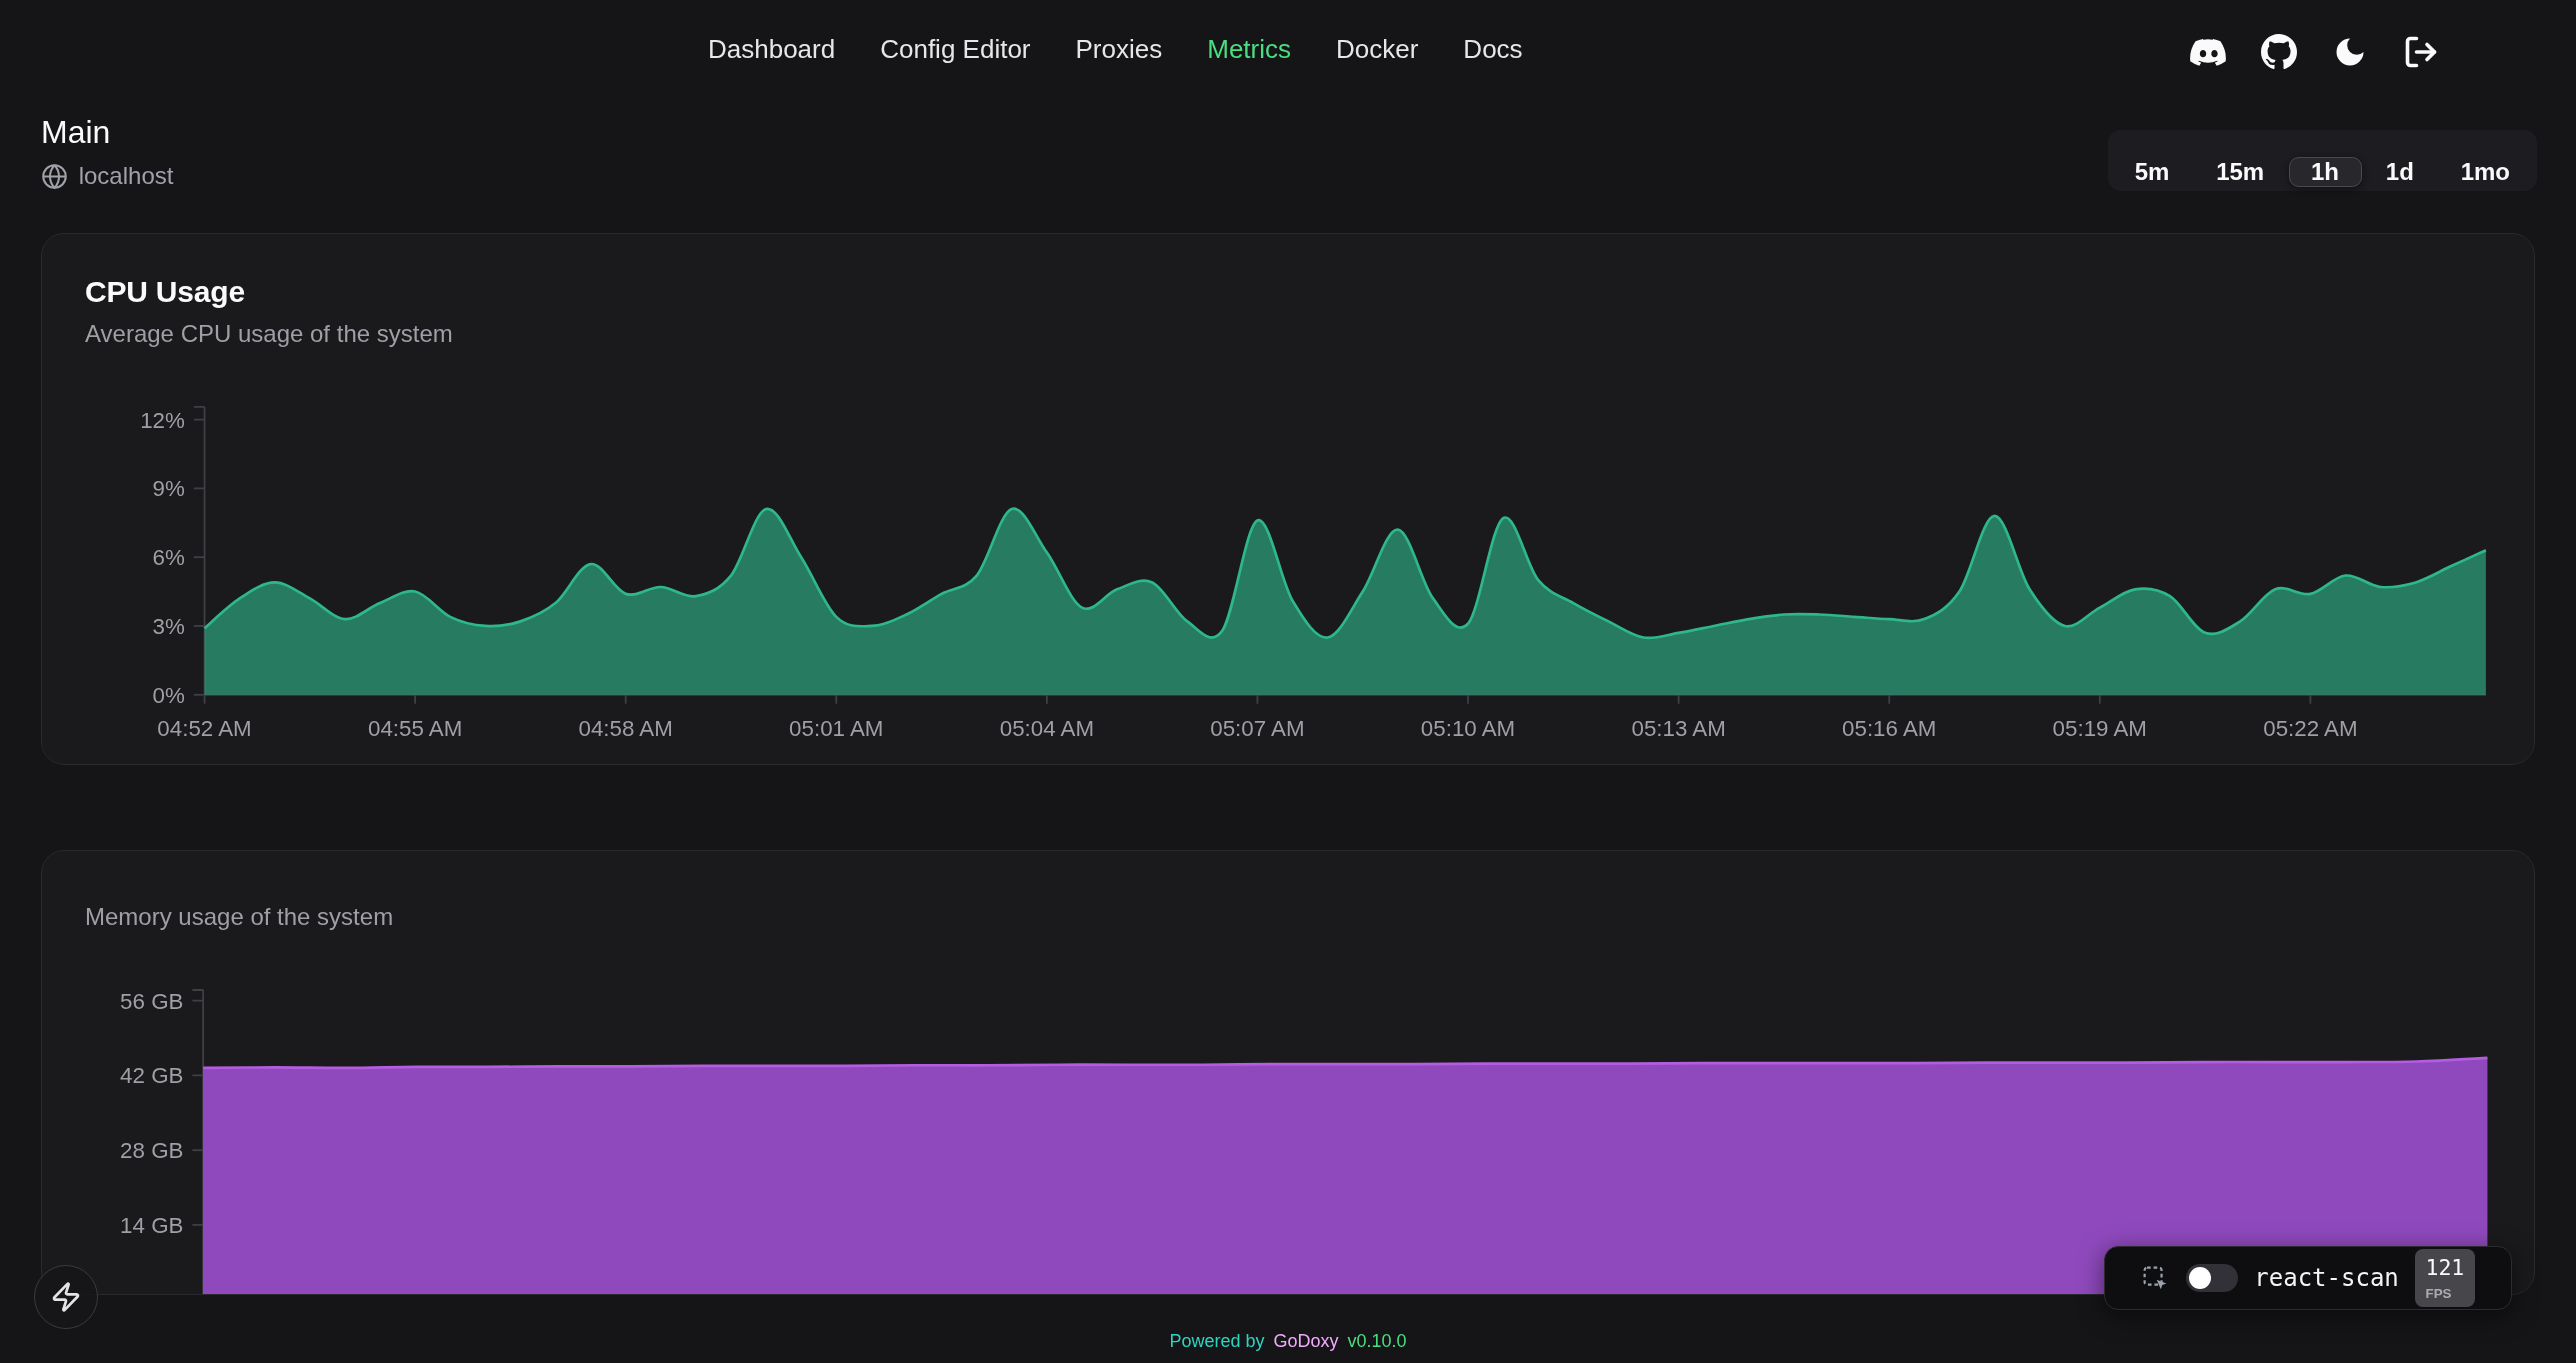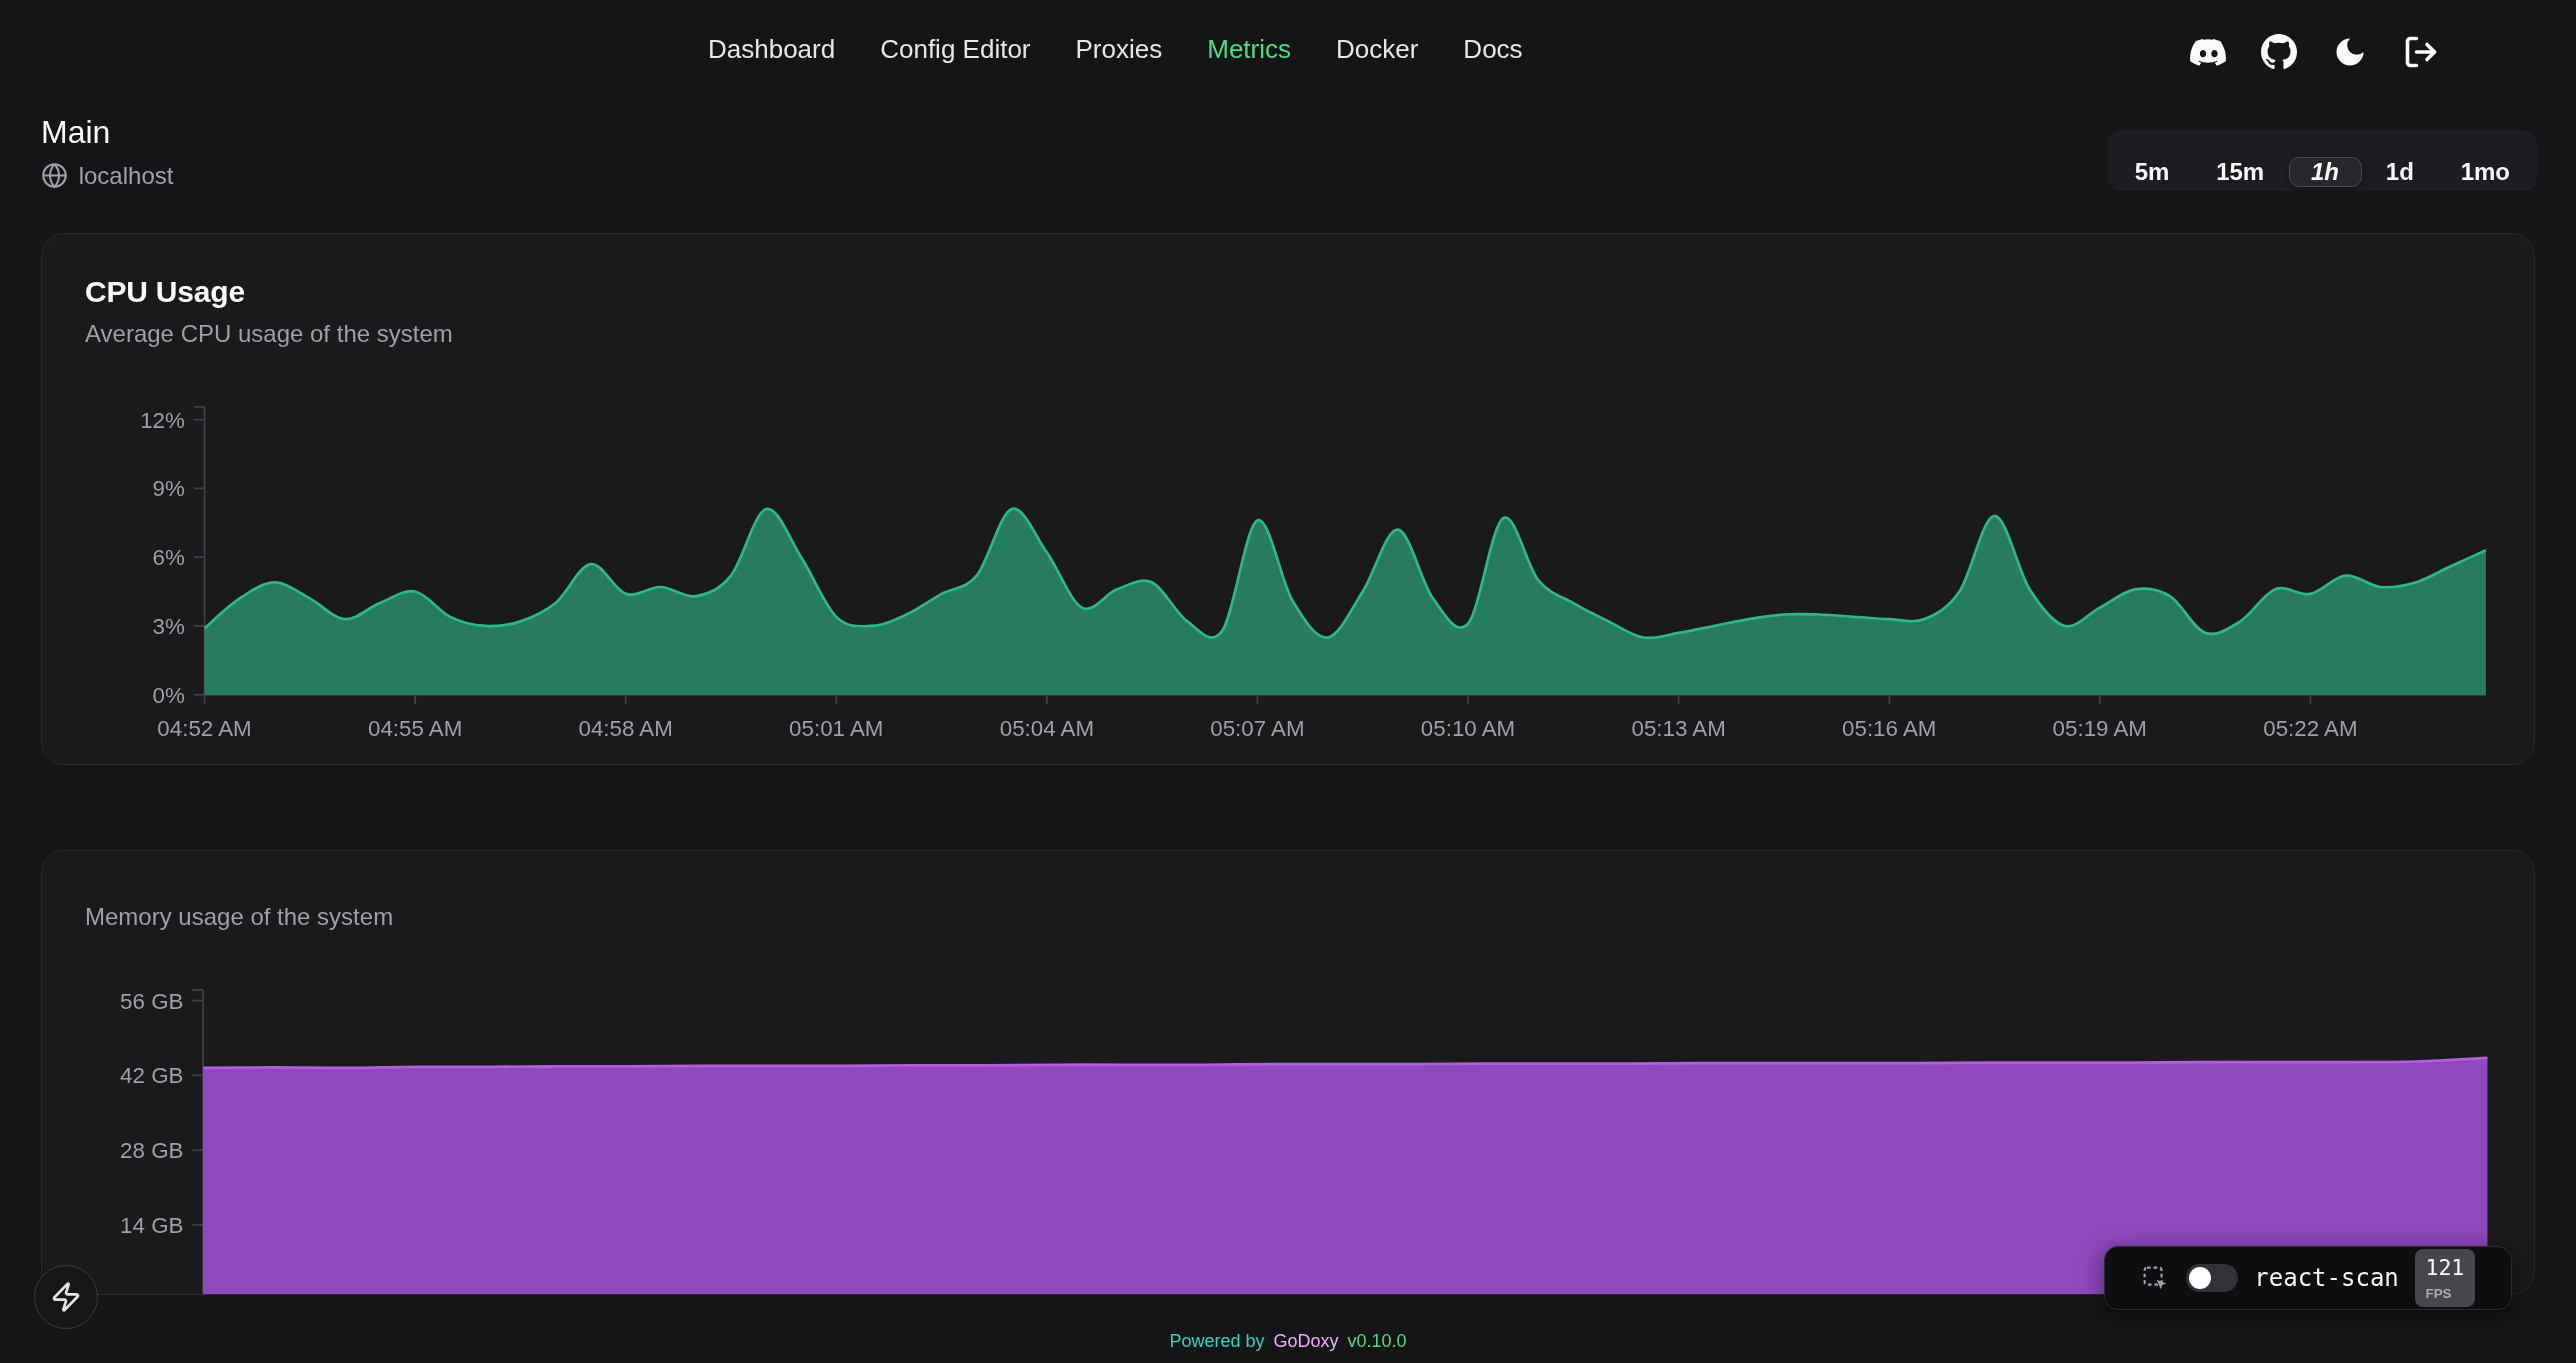--- a/index.html
+++ b/index.html
@@ -25,39 +25,38 @@
   .header-icons {
     position:absolute; top:32px; right:136px;
     display:flex; gap:32px; align-items:center;
   }
   .header-icons .hicon { width:39px; height:39px; display:flex; align-items:center; justify-content:center; cursor:pointer; background:none; border:none; }
   .header-icons svg { width:36px; height:36px; }
 
   
   .page-head { position:absolute; top:114px; left:41px; }
   .page-head h1 { font-size:32px; font-weight:500; color:#fafafa; }
-  .host-row { margin-top:10.7px; display:flex; align-items:flex-start; gap:10.7px; color:#a1a1aa; font-size:24px; }
+  .host-row { margin-top:10.7px; display:flex; align-items:flex-end; gap:10.7px; color:#a1a1aa; font-size:24px; }
   .host-row svg { width:27px; height:27px; }
 
   
   .time-range {
     position:absolute; top:130px; right:39px; height:61px;
     background:#1d1d21; border-radius:12.5px; padding:4.5px;
     display:flex; align-items:flex-end; gap:1.8px;
   }
   .seg {
     border:1.8px solid transparent; background:transparent; color:#fafafa;
     font-family:"Liberation Sans", sans-serif;
     font-size:24px; font-weight:600; padding:0 21.5px; border-radius:9.8px; cursor:pointer;
     display:flex; align-items:center;
   }
   .seg.active {
     background:#28282c; border-color:#4a4a50;
     box-shadow:0 1.8px 7.2px rgba(0,0,0,.45);
-    font-style:italic;
   }
 
   
   .card {
     position:absolute; left:41px; width:2494px;
     background:#1a1a1d; border:1.8px solid #29292e; border-radius:23px;
     padding:41px 43px; overflow:hidden;
   }
   #card-cpu { top:233px; height:532px; }
   #card-mem { top:850px; height:445px; }

